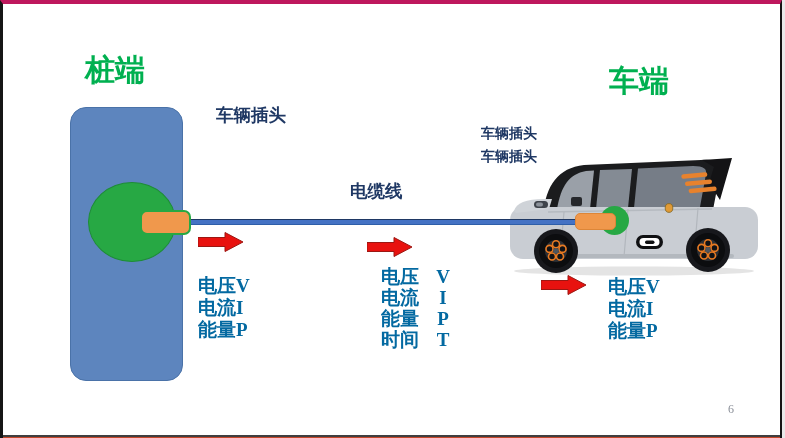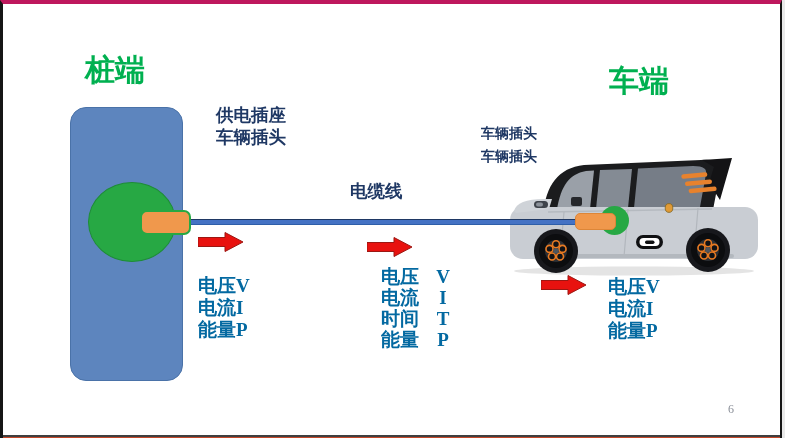--- a/index.html
+++ b/index.html
@@ -71,21 +71,20 @@
 
   <div class="title t-pile">桩端</div>
   <div class="title t-vehicle">车端</div>
 
   <div class="pile-body"></div>
   <div class="pile-circle"></div>
   <div class="cable"></div>
   <div class="pile-conn"></div>
 
   <div class="lbl navy lbl-supply">
-    <div>供电插座</div>
     <div>车辆插头</div>
   </div>
   <div class="lbl navy lbl-cable">电缆线</div>
   <div class="lbl navy lbl-vehicle">
     <div>车辆插头</div>
     <div>车辆插头</div>
   </div>
 
   <svg class="car-svg" viewBox="0 0 255 122" aria-hidden="true">
     <ellipse cx="126" cy="116" rx="120" ry="4.5" fill="#e4e4e4"></ellipse>
@@ -166,26 +165,26 @@
   <div class="measures m-cable">
     <div class="mrow">
       <span class="zh">电压</span>
       <span class="sym">V</span>
     </div>
     <div class="mrow">
       <span class="zh">电流</span>
       <span class="sym">I</span>
     </div>
     <div class="mrow">
+      <span class="zh">能量</span>
+      <span class="sym">P</span>
+    </div>
+    <div class="mrow">
       <span class="zh">时间</span>
       <span class="sym">T</span>
-    </div>
-    <div class="mrow">
-      <span class="zh">能量</span>
-      <span class="sym">P</span>
     </div>
   </div>
 
   <div class="measures m-vehicle">
     <div>电压V</div>
     <div>电流I</div>
     <div>能量P</div>
   </div>
 
   <div class="page-num">6</div>

